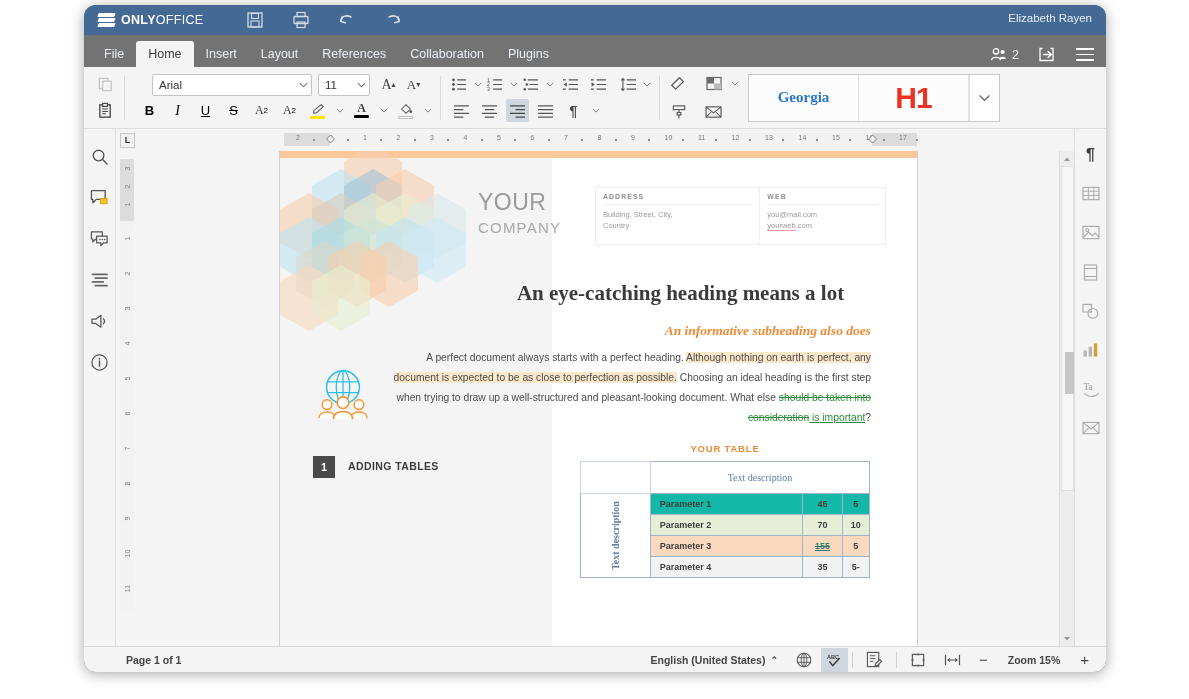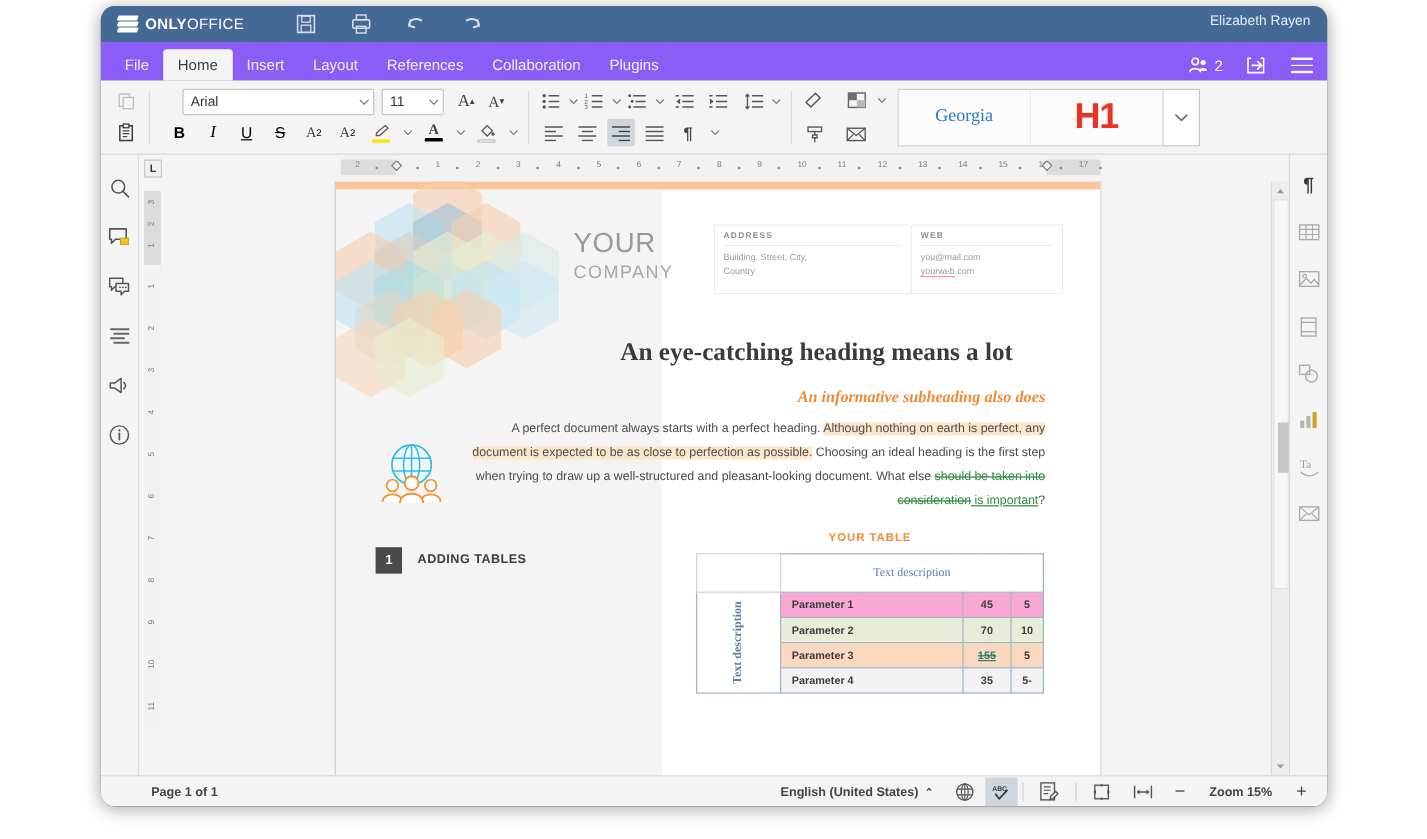--- a/index.html
+++ b/index.html
@@ -49,21 +49,21 @@
     color: #fff; font-size: 12.5px; pointer-events: none;
   }
   .user-name {
     position: absolute; right: 14px; top: 7px;
     color: #e6edf5; font-size: 11.5px;
   }
 
   
   #tabbar {
     height: 32px; flex: 0 0 32px;
-    background: #8b5cf6;
+    background: #737373;
     display: flex; align-items: flex-end;
     position: relative;
   }
   .tab {
     height: 26px; line-height: 26px;
     padding: 0 12px;
     color: #e9eff6; font-size: 12.5px;
     cursor: pointer; white-space: nowrap;
   }
   .tab:first-child { margin-left: 8px; }
@@ -133,21 +133,21 @@
     width: 110px; height: 46px;
     display: flex; align-items: center; justify-content: center;
     border-right: 1px solid #e2e2e2;
     background: #fcfcfc; cursor: pointer;
     overflow: hidden;
   }
   .style-cell.sel {
     background: #fff; border: 2px solid #888; width: 112px; height: 48px;
   }
   .s-normal { font-size: 13.5px; color: #333; }
-  .s-georgia { font-family: "Liberation Serif", serif; font-size: 15px; font-weight: normal; color: #2878c8; }
+  .s-georgia { font-family: "Liberation Serif", serif; font-size: 15px; font-weight: bold; color: #2878c8; }
   .s-h1 { font-size: 30px; font-weight: bold; color: #ec3323; letter-spacing: -1px; }
   .gal-caret { width: 30px; height: 46px; display: flex; align-items: center; justify-content: center; cursor: pointer; border-left: 1px solid #e2e2e2; }
 
   
   #main { flex: 1; display: flex; min-height: 0; background: #f4f4f4; }
 
   
   #leftrail {
     width: 32px; flex: 0 0 32px; background: #f4f4f4;
     border-right: 1px solid #dcdcdc;
@@ -271,21 +271,21 @@
   }
   .vert-label {
     width: 28px; text-align: center; vertical-align: middle;
     color: #5b7fa6; font-family: "Liberation Serif", serif;
     font-weight: bold; font-size: 10px;
   }
   .vert-label span { display: inline-block; transform: rotate(-90deg); white-space: nowrap; }
   .p-name { padding-left: 9px; color: #3d3d3d; font-weight: 600; font-size: 9px; }
   .p-num { text-align: center; color: #3d3d3d; font-weight: 600; font-size: 9px; }
   .dotted-l { border-left: 1px dotted #b9c8d6 !important; }
-  .r1 { background: #f9a8d4; } .r2 { background: #e6eed7; }
+  .r1 { background: #14b8a6; } .r2 { background: #e6eed7; }
   .r3 { background: #fad9bf; } .r4 { background: #f2f2f2; }
   .tracked { color: #2e7d6e; text-decoration: underline; }
   .tracked s { text-decoration: line-through; }
 
   
   #vscroll {
     width: 15px; flex: 0 0 15px; background: #ededed;
     border-left: 1px solid #dcdcdc;
     display: flex; flex-direction: column; align-items: center;
     position: relative;

